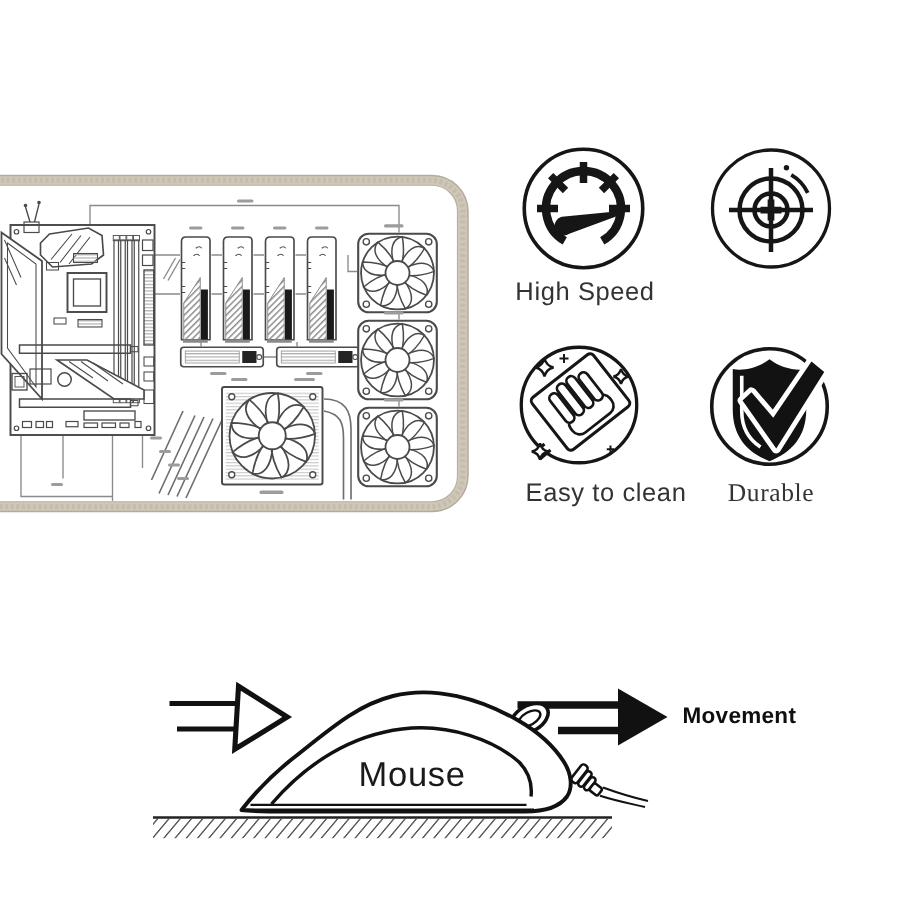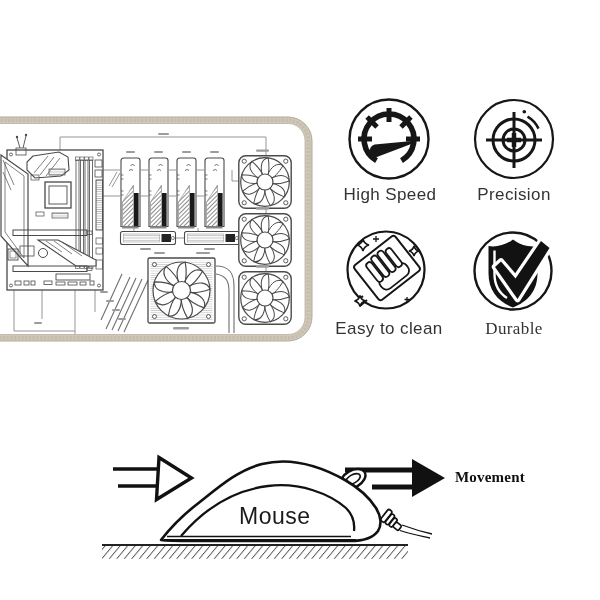--- a/index.html
+++ b/index.html
@@ -1,21 +1,21 @@
 <!DOCTYPE html>
 <html><head>
 <meta charset="utf-8">
 <style>
   html,body{margin:0;padding:0;background:#fff;}
   .stage{position:relative;width:600px;height:600px;background:#fff;overflow:hidden;
          font-family:"Liberation Sans", sans-serif;}
   .art{position:absolute;left:0;top:0;}
   .label{position:absolute;white-space:nowrap;color:#2e2e2e;}
   .feat-label{font-size:17px;letter-spacing:.4px;transform:translateX(-50%);color:#333;}
-  .diag-label{font-size:15px;font-weight:700;letter-spacing:.2px;color:#0f0f0f;font-family:Liberation Serif, serif;}
+  .diag-label{font-size:15px;font-weight:700;letter-spacing:.2px;color:#0f0f0f;}
   .mouse-label{font-size:23px;font-weight:400;letter-spacing:.5px;color:#1a1a1a;
                width:70px;text-align:center;}
   .caption-label{font-size:16px;font-weight:700;color:#000;background:#fff;padding:0 5px;}
 </style>
 </head>
 <body>
 
 <div class="stage">
 
 <svg class="art" width="600" height="600" viewBox="0 0 600 600">
@@ -306,20 +306,19 @@
                L193,541 C180,541 168,541 161,540 Z" fill="#fff" stroke-width="2.6" stroke-linejoin="round"></path>
       <path d="M181,536 C205,508 235,490 268,486 C300,482 330,494 346,508
                C352,514 355,522 354,531" stroke-width="2.3"></path>
       <path d="M167,536.5 H351" stroke-width="1.5"></path>
       <path d="M164,539.5 H356" stroke-width="1.1"></path>
     </g>
   </g>
 </svg>
 
 <div class="label feat-label" style="left:390px;top:185px;">High Speed</div>
-<div class="label feat-label" style="left:514px;top:185px;">Precision</div>
-<div class="label feat-label" style="left:389px;top:319px;">Easy to clean</div>
+<div class="label feat-label" style="left:404px;top:319px;">Easy to clean</div>
 <div class="label feat-label" style="left:514px;top:319px;font-family:Liberation Serif, serif;">Durable</div>
 
 <div class="label diag-label" style="left:455px;top:469px;">Movement</div>
 <div class="label mouse-label" style="left:239px;top:503px;">Mouse</div>
 
 </div>
 
 </body></html>

